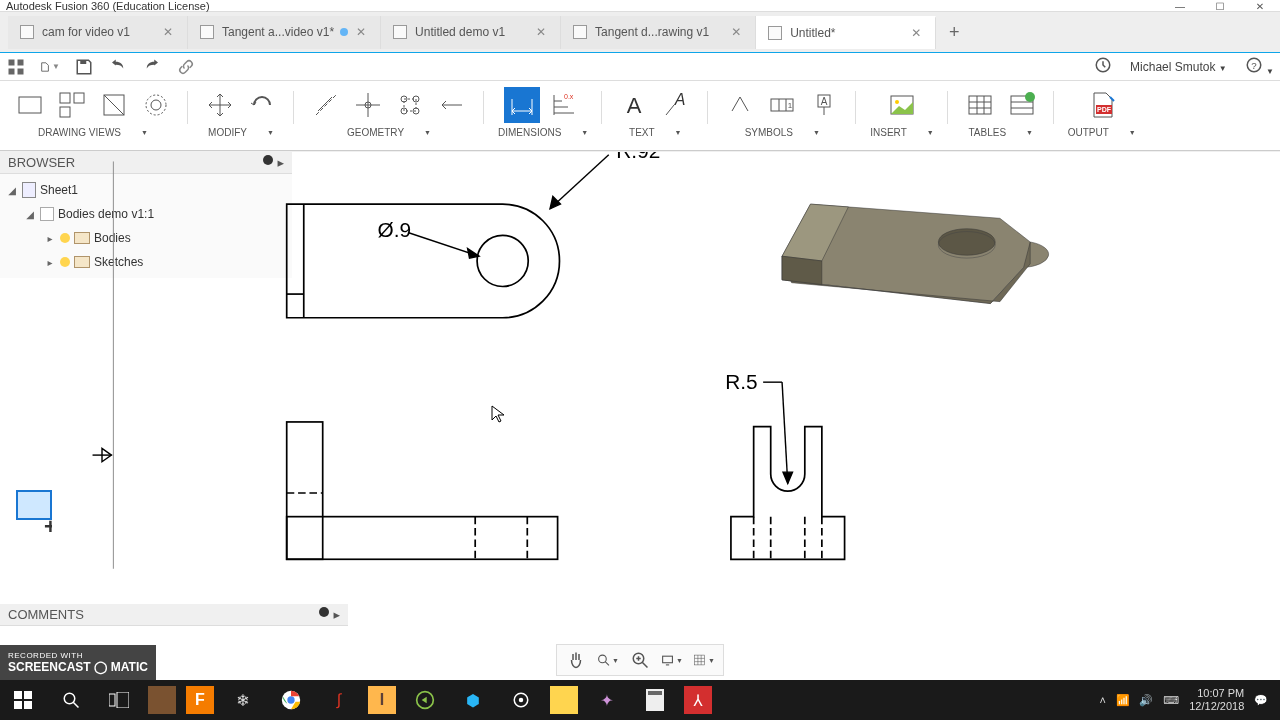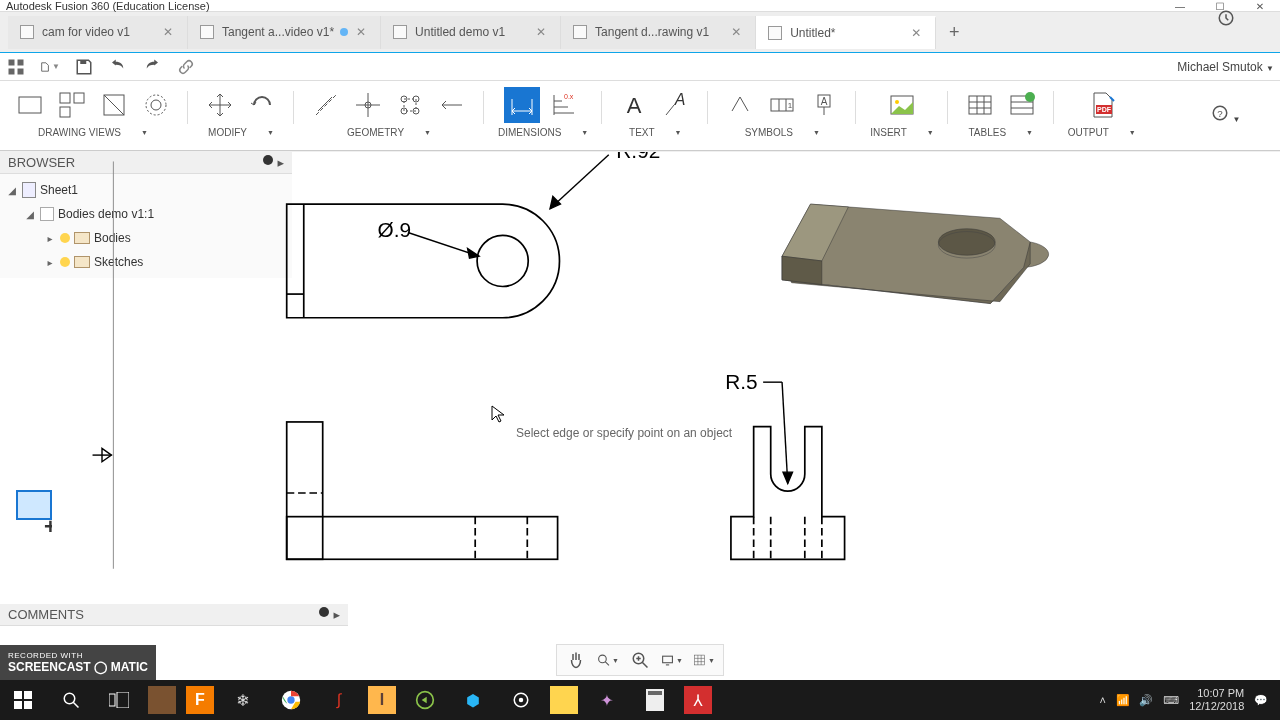--- a/index.html
+++ b/index.html
@@ -16,21 +16,21 @@
 .tab .doc-icon { width: 14px; height: 14px; margin-right: 8px; border: 1px solid #999; background: #fafafa; }
 .tab .tab-label { flex: 1; overflow: hidden; white-space: nowrap; text-overflow: ellipsis; }
 .tab .unsaved { width: 8px; height: 8px; border-radius: 50%; background: #64b5f6; margin-left: 6px; }
 .tab .tab-close { width: 14px; height: 14px; font-size: 12px; color: #888; margin-left: 6px; text-align: center; line-height: 14px; }
 .newtab { width: 28px; height: 28px; display: flex; align-items: center; justify-content: center; font-size: 18px; color: #666; margin-left: 4px; }
 
 .quickbar { height: 28px; background: #fff; display: flex; align-items: center; padding: 0 6px; border-bottom: 1px solid #ddd; gap: 14px; }
 .qbtn { width: 20px; height: 20px; display: flex; align-items: center; justify-content: center; color: #555; }
 .qbtn svg { width: 18px; height: 18px; }
 .qbtn .caret { font-size: 8px; margin-left: 2px; color: #888; }
-.usersec { margin-left: auto; display: flex; align-items: center; gap: 30px; font-size: 12px; color: #444; flex-direction: column; }
+.usersec { margin-left: auto; display: flex; align-items: center; gap: 18px; font-size: 12px; color: #444; }
 
 .ribbon { height: 70px; background: #fff; display: flex; align-items: flex-start; padding: 4px 6px 0 6px; border-bottom: 1px solid #ccc; gap: 16px; }
 .ribgroup { display: flex; flex-direction: column; align-items: center; gap: 2px; padding: 0 6px; position: relative; }
 .ribgroup.withsep::after { content: ""; position: absolute; right: -8px; top: 6px; bottom: 14px; width: 1px; background: #ddd; }
 .ribicons { display: flex; gap: 6px; align-items: center; height: 40px; }
 .ribicon { width: 36px; height: 36px; display: flex; align-items: center; justify-content: center; border: 1px solid transparent; }
 .ribicon.active { background: #1976d2; color: #fff; }
 .ribicon svg { width: 28px; height: 28px; }
 .riblabel { font-size: 10px; color: #555; display: flex; align-items: center; gap: 20px; }
 .riblabel .caret { font-size: 7px; }
@@ -465,21 +465,20 @@
       </g>
       <text x="730" y="250" font-size="22" font-family="Arial" fill="#000">R.5</text>
 
       <g stroke="#000" stroke-width="1.5" fill="none">
         <line x1="62" y1="320" x2="82" y2="320"></line>
         <polygon points="82,320 72,313 72,327" fill="none"></polygon>
       </g>
     </svg>
   </div>
 
-  <div class="tooltip">Select edge or specify point on an object</div>
   <svg class="cursor" viewBox="0 0 14 18">
       <path d="M1 1l0 14 4-4 3 6 2-1-3-6h6z" fill="#fff" stroke="#000" stroke-width="1"></path>
     </svg>
 
   <div class="comments">
     <div class="panelhdr">
       <span>COMMENTS</span>
       <span class="pin">
           <span style="width:10px;height:10px;background:#333;border-radius:50%"></span>
           <span>▸</span>

